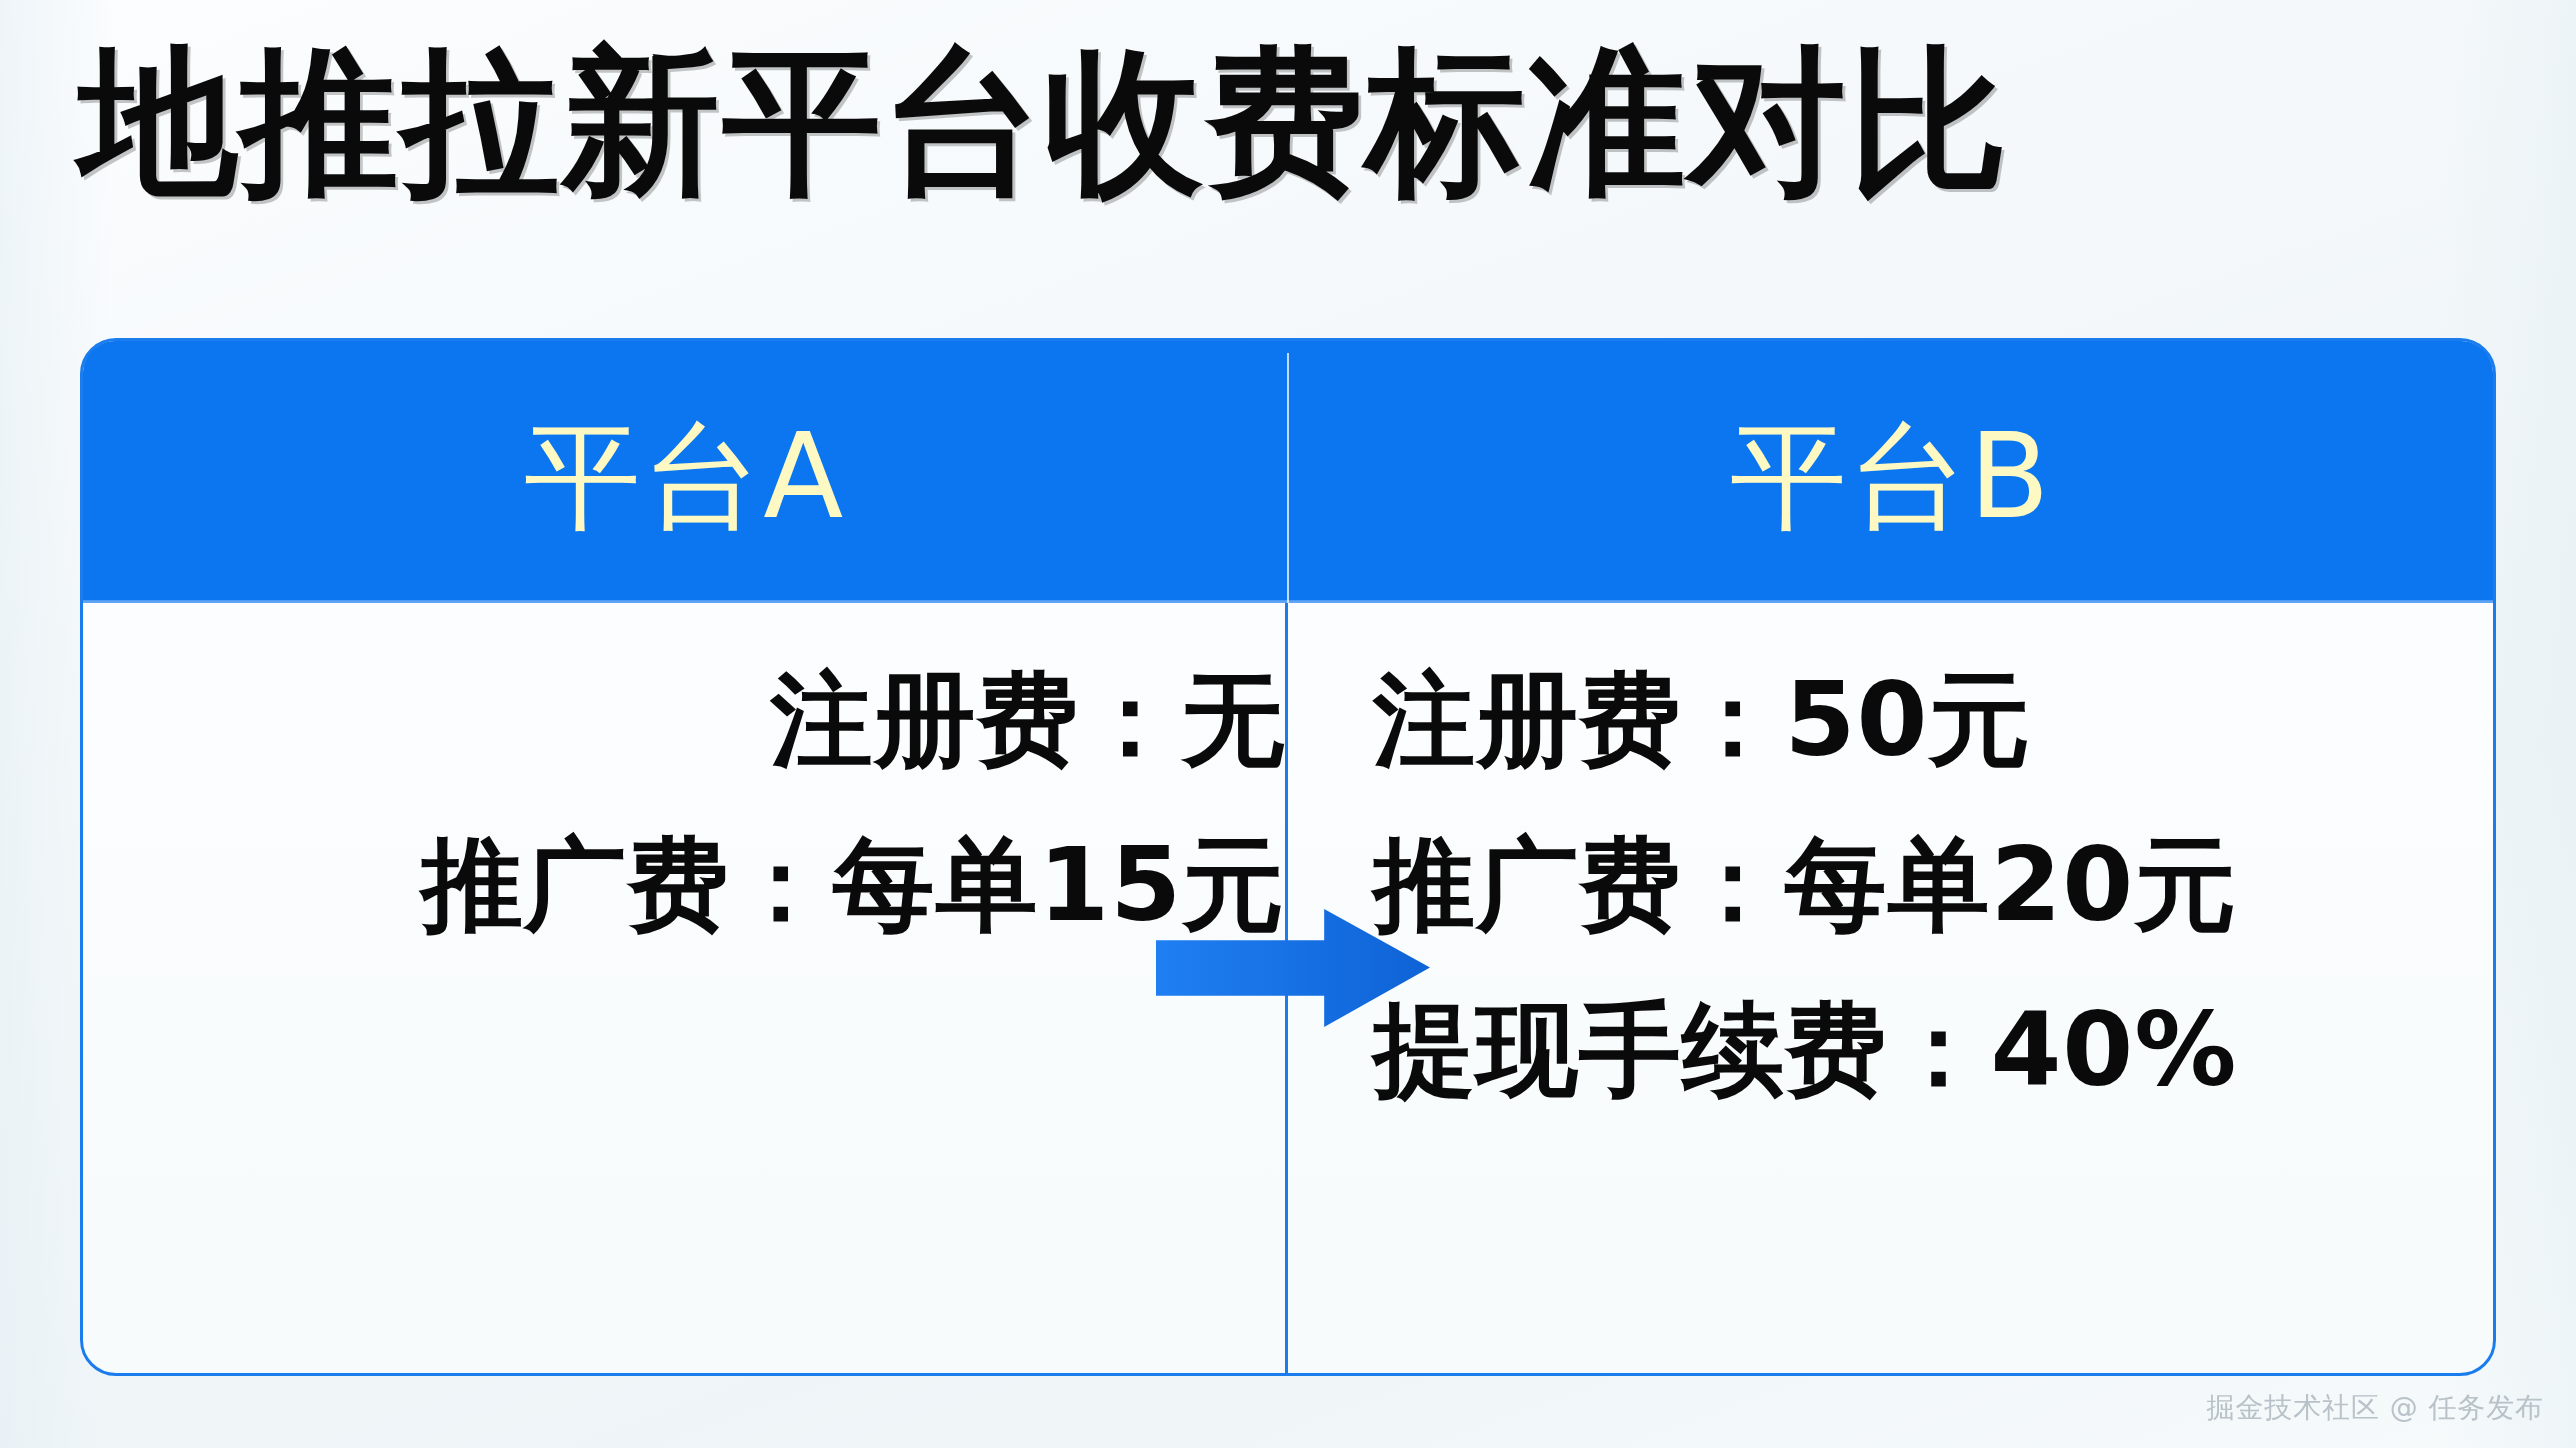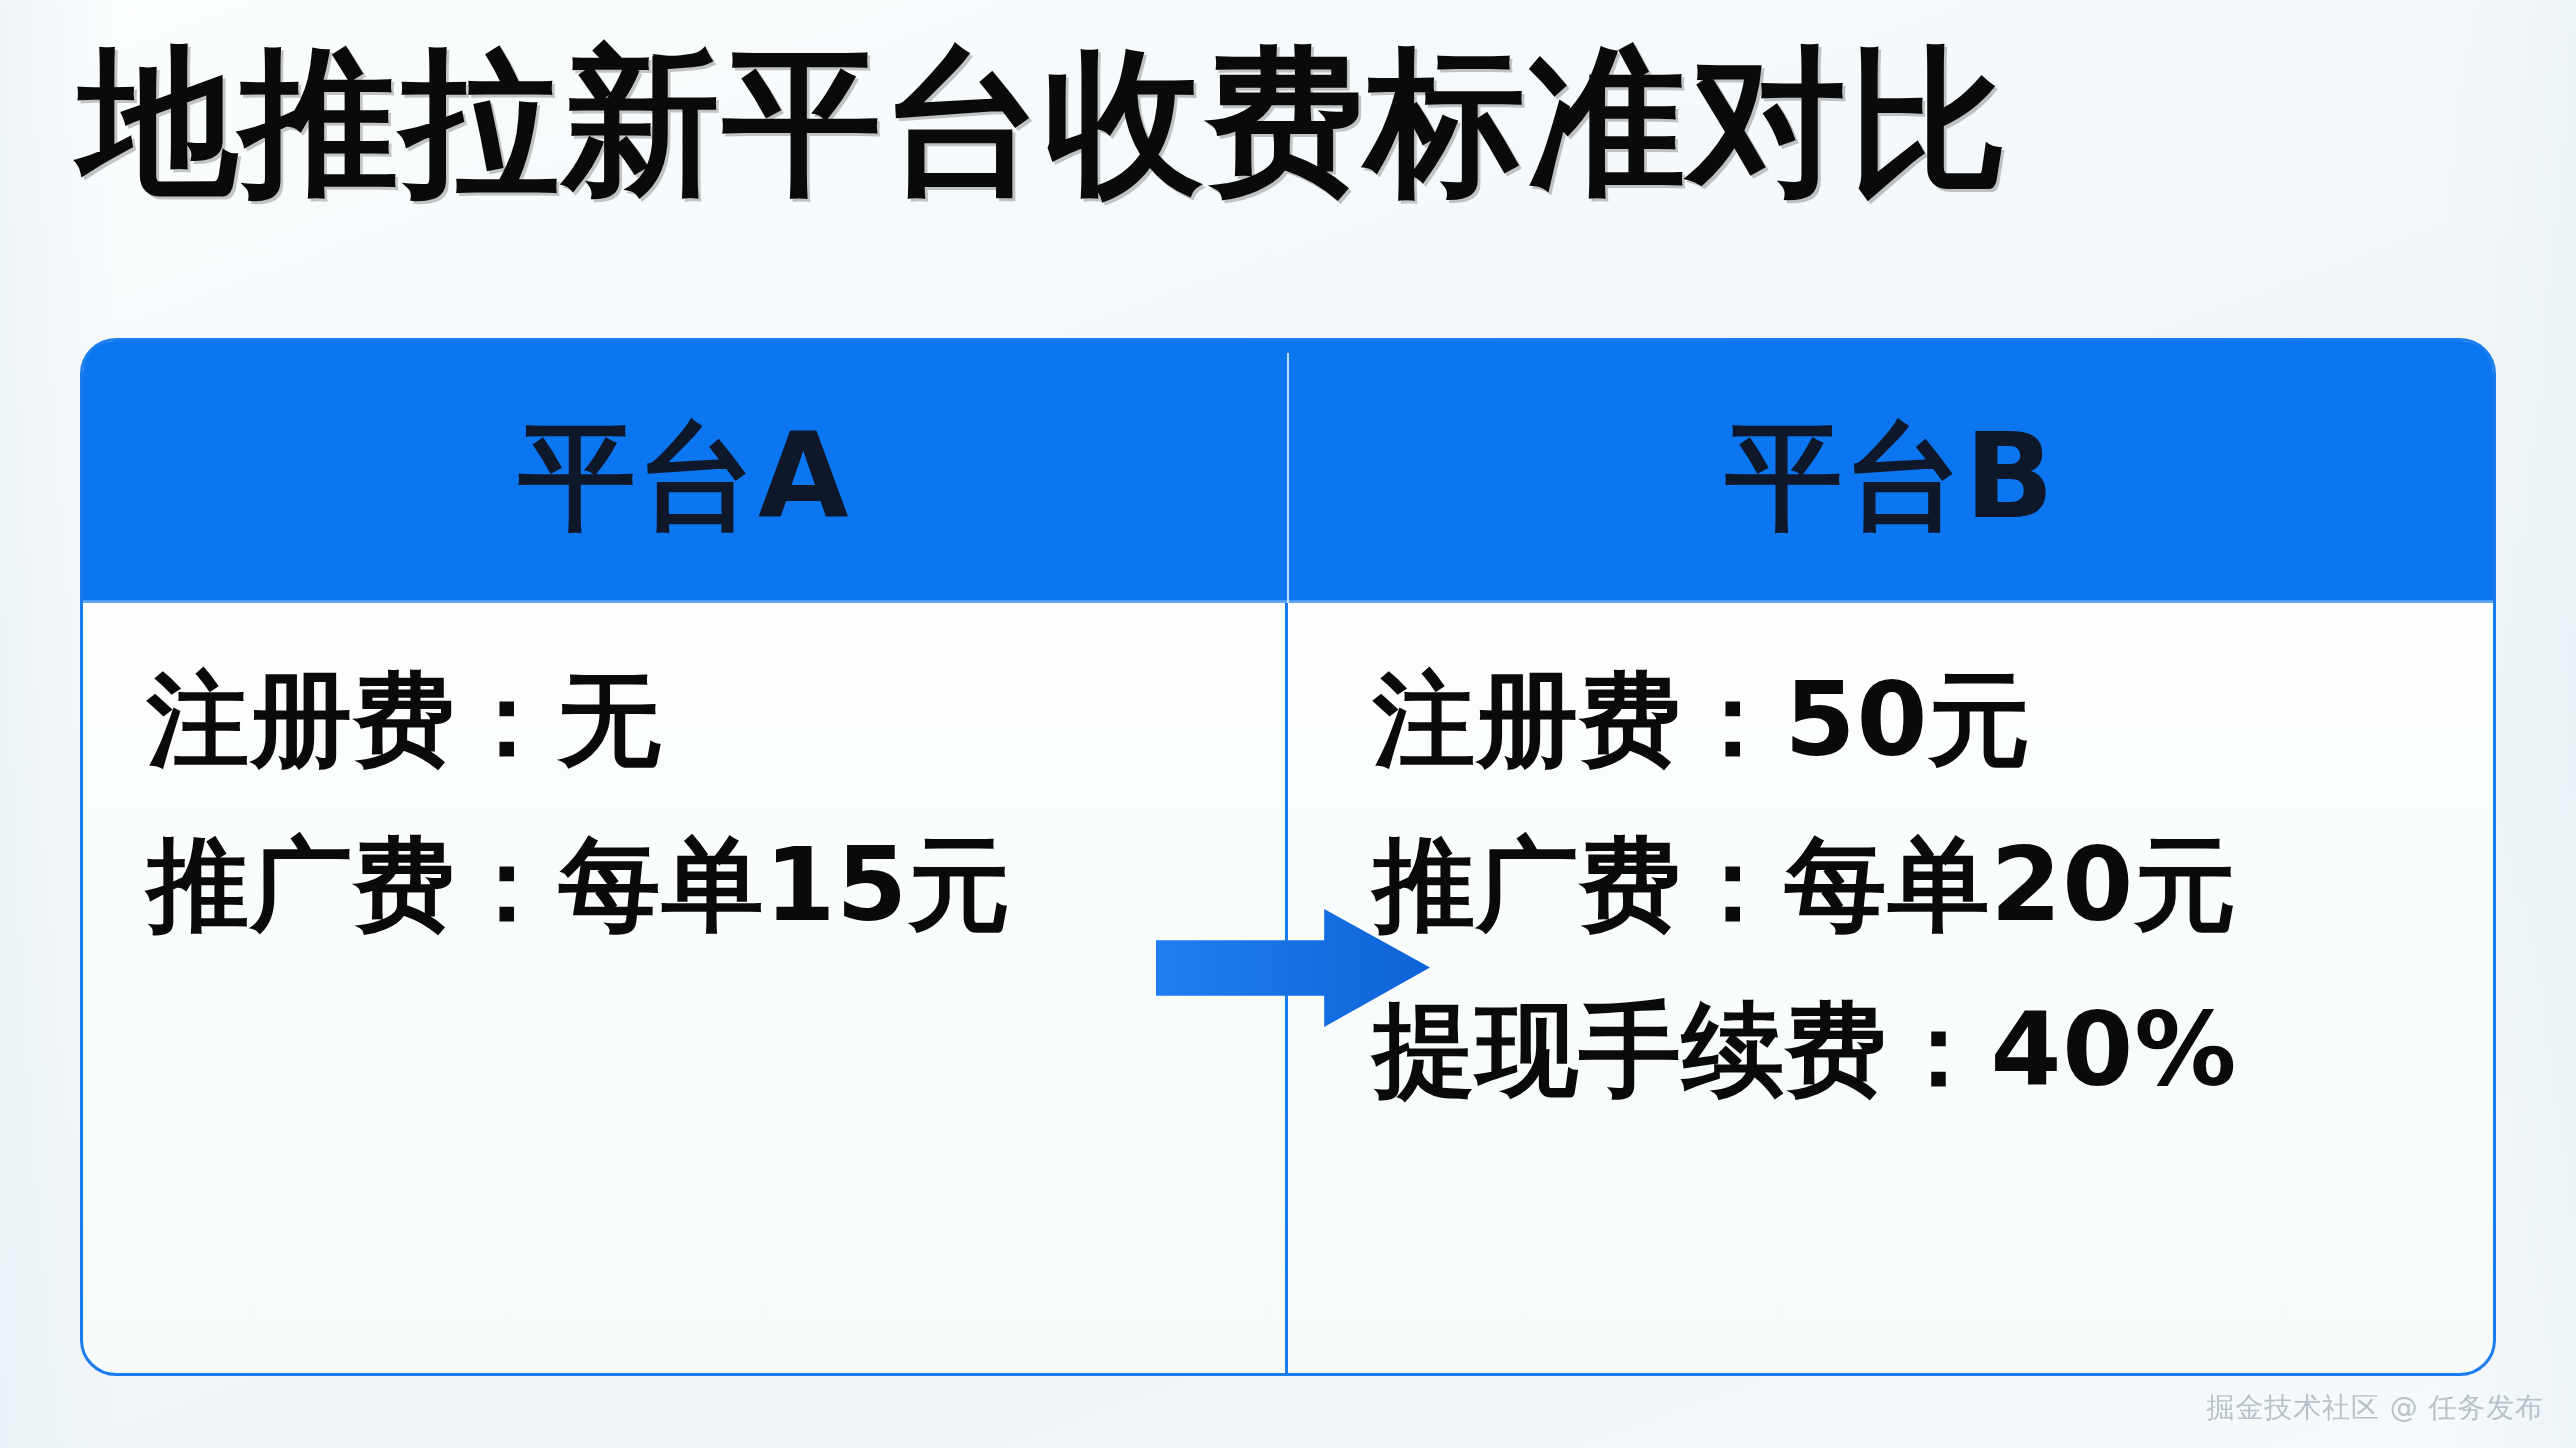--- a/index.html
+++ b/index.html
@@ -79,23 +79,23 @@
     height: 262px;
     flex: 0 0 262px;
     background: #0b76f0;
     box-shadow: inset 0 -2.8px 0 rgba(255,255,255,.35);
   }
   .header-cell {
     flex: 1 1 50%;
     display: flex;
     align-items: center;
     justify-content: center;
-    color: #0f172a;
+    color: #fef9c3;
     font-size: 117px;
-    font-weight: 700;
+    font-weight: 400;
     letter-spacing: 2.8px;
     font-family: "DejaVu Sans", "Liberation Sans", sans-serif;
     white-space: nowrap;
     margin-top: 12px;
   }
   .header-cell.left {
     border-right: 2.8px solid rgba(255,255,255,.75);
   }
 
   
@@ -108,20 +108,21 @@
     flex: 1 1 50%;
     padding: 34px 0 0 0;
     box-sizing: border-box;
     display: flex;
     flex-direction: column;
     align-items: flex-start;
   }
   .body-cell.left {
     border-right: 3.8px solid #1b7cee;
     padding-left: 64px;
+    align-items: flex-end;
   }
   .body-cell.right {
     padding-left: 85px;
     text-align: center;
   }
 
   .fee-line {
     font-size: 102px;
     line-height: 1.62;
     font-weight: 900;

